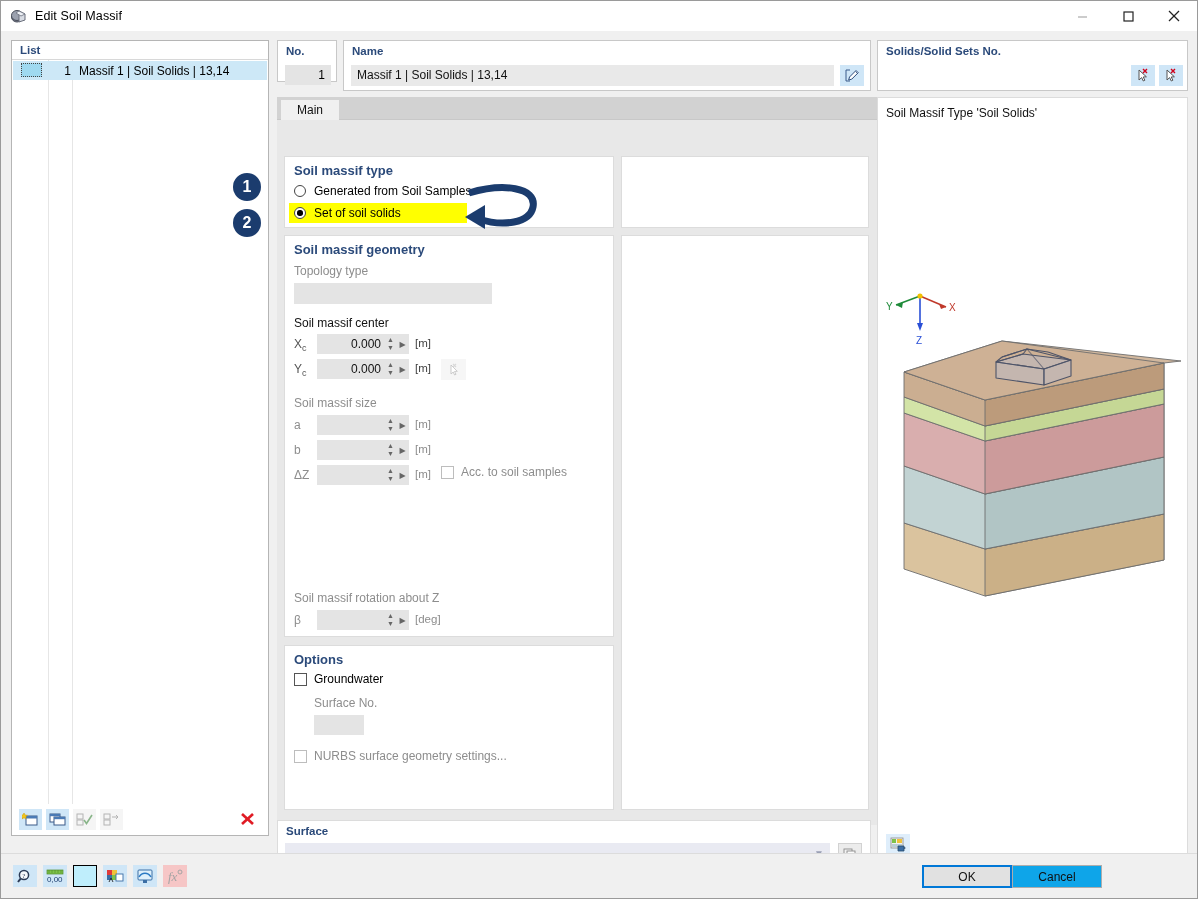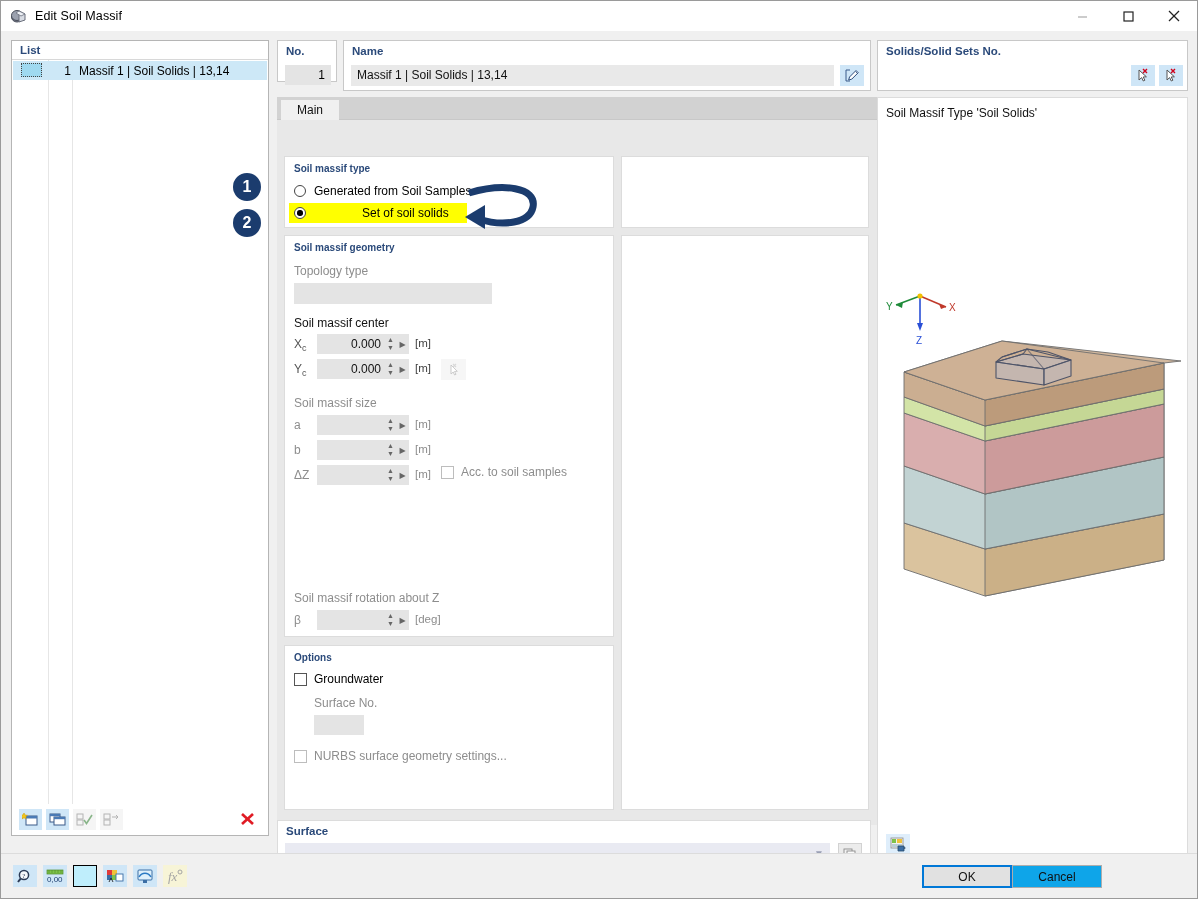--- a/index.html
+++ b/index.html
@@ -193,40 +193,40 @@
     background: #e8e8e8;
   }
 
   
   .card {
     position: absolute;
     background: #ffffff;
     border: 1px solid #dcdcdc;
   }
   .card-title {
-    font-weight: bold; font-size: 10px; color: #2b4a7a;
+    font-weight: bold; font-size: 13px; color: #2b4a7a;
     position: absolute; left: 9px; top: 6px;
   }
 
   #card-type   { left: 7px;  top: 36px;  width: 330px; height: 72px; }
   #card-geom   { left: 7px;  top: 115px; width: 330px; height: 402px; }
   #card-opts   { left: 7px;  top: 525px; width: 330px; height: 165px; }
 
   #card-mid1   { left: 344px; top: 36px;  width: 248px; height: 72px; }
   #card-mid2   { left: 344px; top: 115px; width: 248px; height: 575px; }
 
   
   .radio-row {
     position: absolute; left: 9px;
     height: 20px; display: flex; align-items: center;
     font-size: 12px;
   }
   .radio-row.highlight {
     background: #ffff00;
-    left: 4px; padding-left: 5px; width: 178px; gap: 48px;
+    left: 4px; padding-left: 5px; width: 178px;
   }
   .radio {
     width: 12px; height: 12px; border-radius: 50%;
     border: 1.4px solid #444; background: #fff;
     margin-right: 8px; position: relative; flex: 0 0 auto;
   }
   .radio.checked::after {
     content: ""; position: absolute;
     left: 2.3px; top: 2.3px; width: 5.4px; height: 5.4px;
     border-radius: 50%; background: #000;
@@ -331,21 +331,21 @@
   .bottom-tools {
     position: absolute; left: 12px; top: 11px;
     display: flex; gap: 6px;
   }
   .btool {
     width: 24px; height: 22px;
     background: #cfe6f7;
     display: flex; align-items: center; justify-content: center;
   }
   .btool.white { background: #bfeefc; border: 1px solid #000; }
-  .btool.disabled { background: #fef9c3; opacity: .55; }
+  .btool.disabled { background: #fca5a5; opacity: .55; }
 
   .dlg-btn {
     position: absolute; top: 11px;
     width: 90px; height: 23px;
     background: #0ea5e9; border: 1px solid #adadad;
     display: flex; align-items: center; justify-content: center;
     font-size: 12px; color: #111;
   }
   .dlg-btn.primary {
     background: #e1e1e1; border: 2px solid #0078d7;

